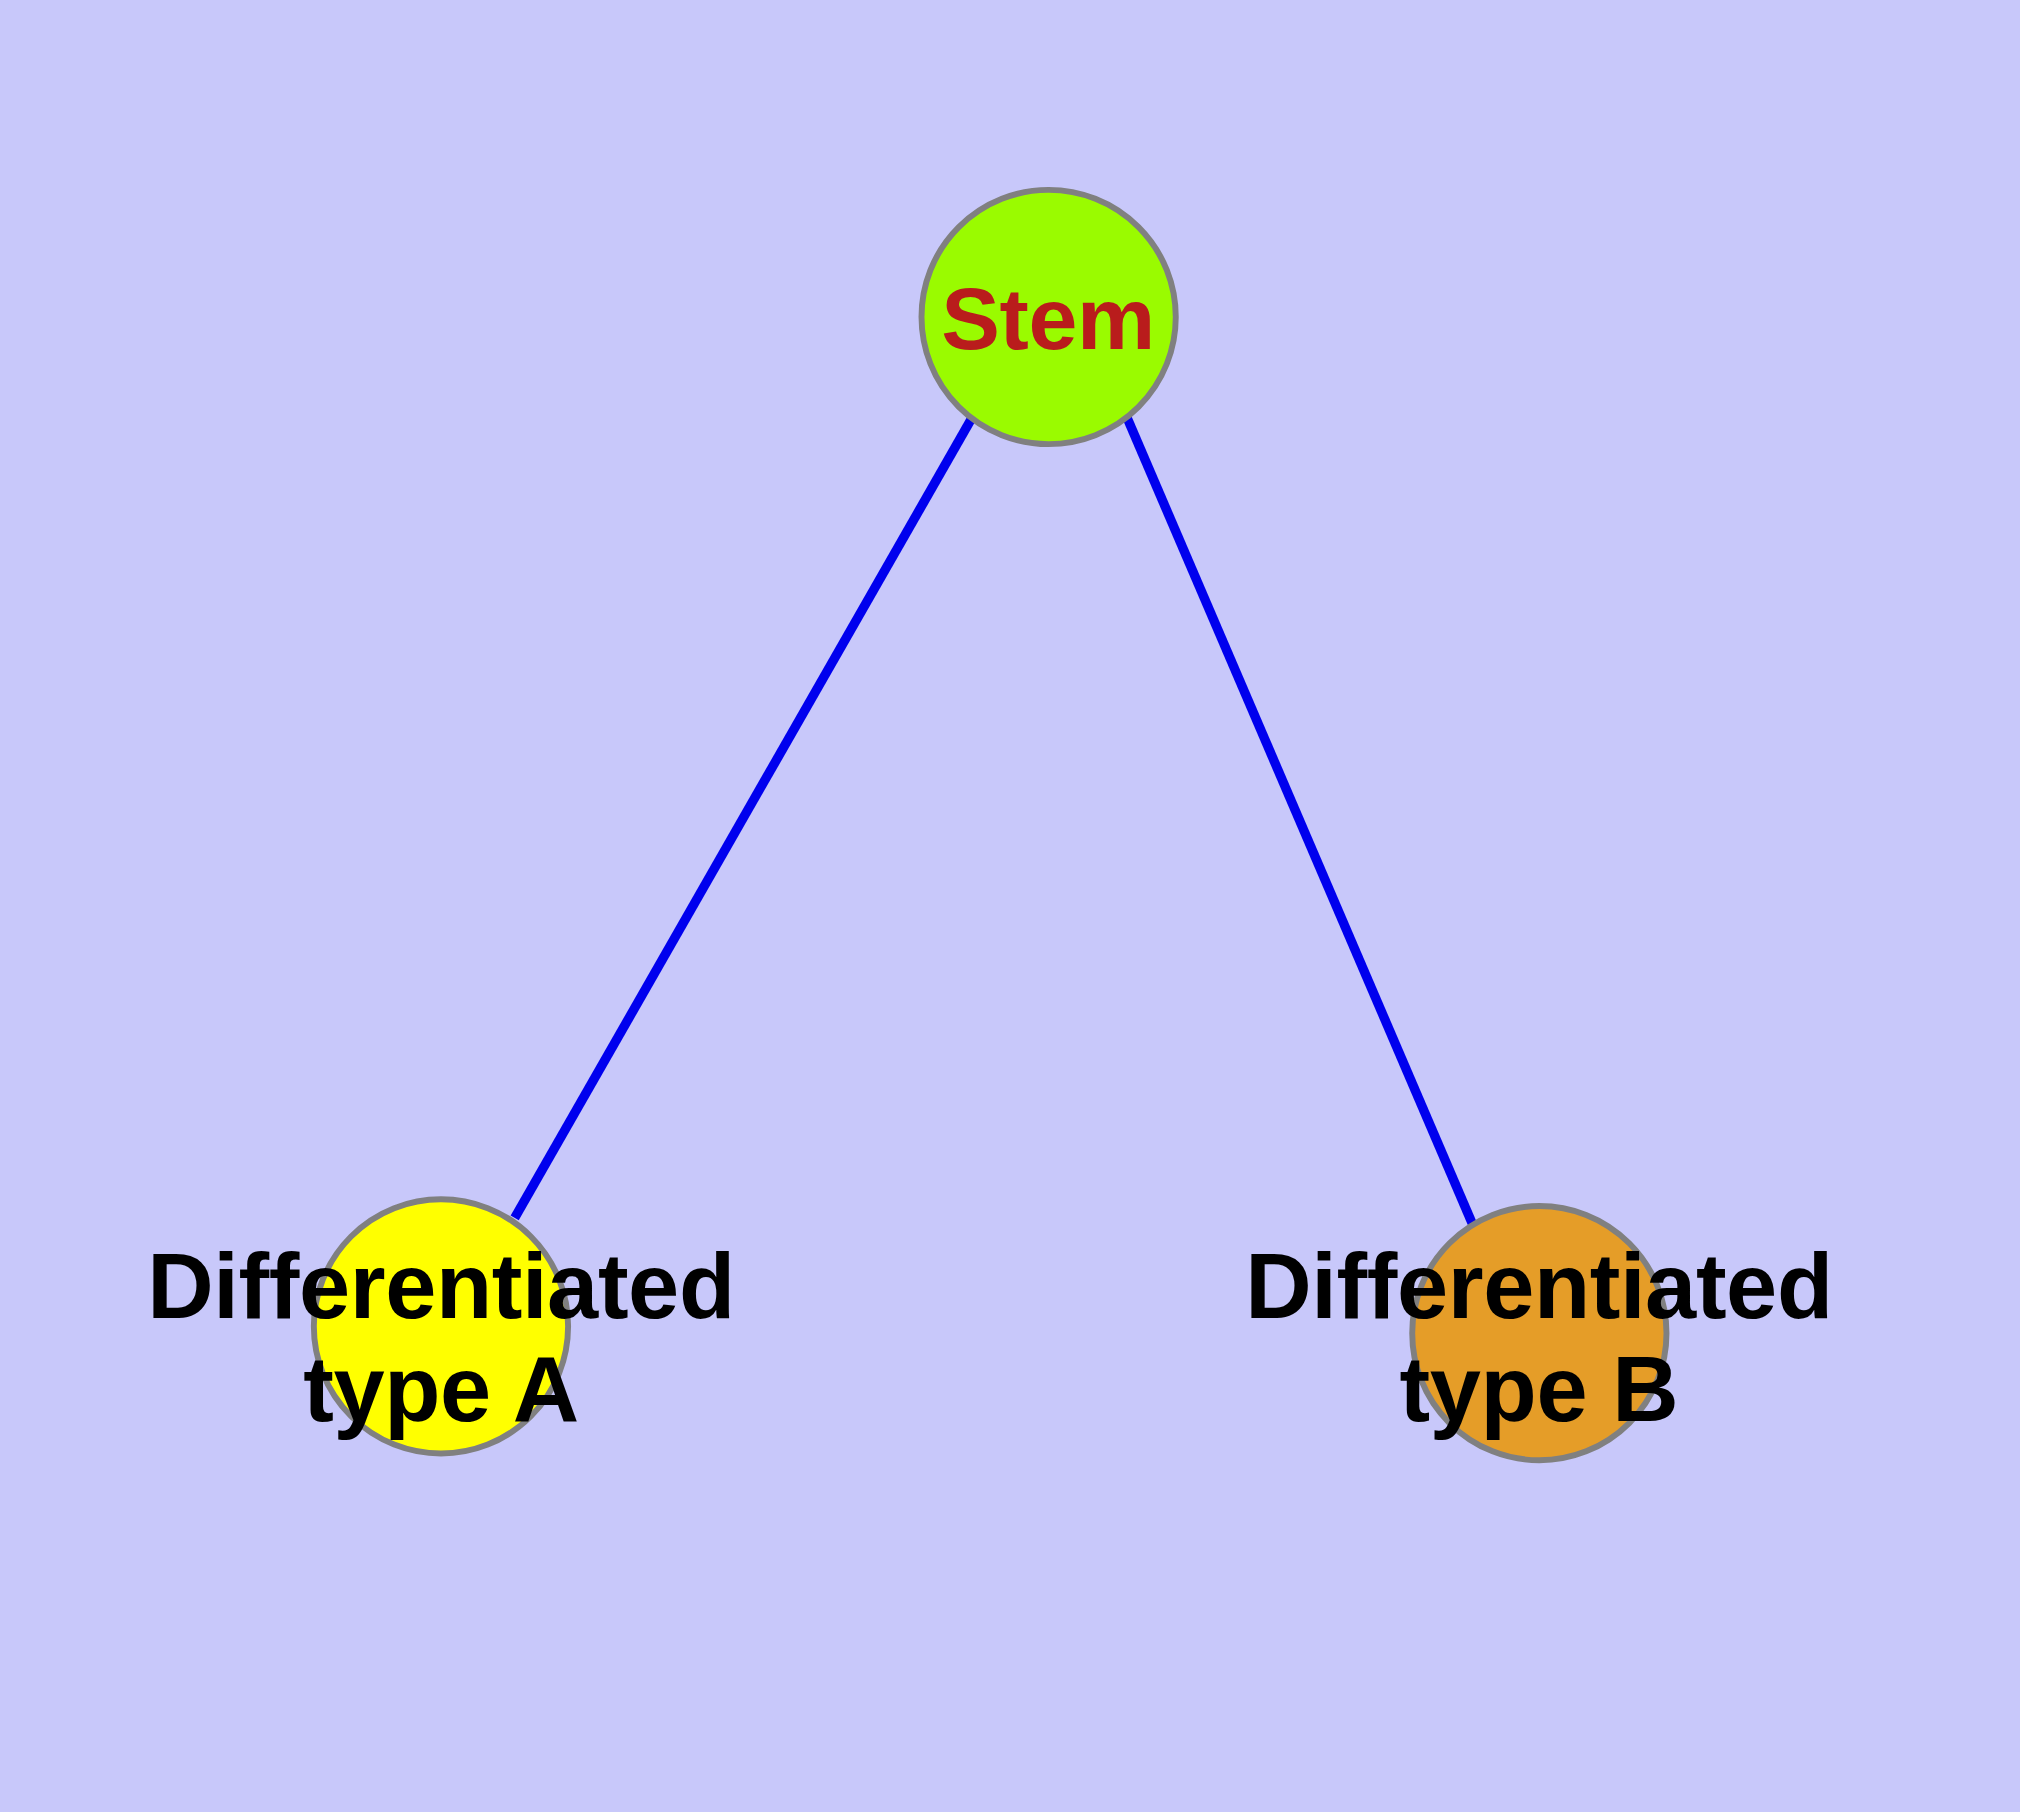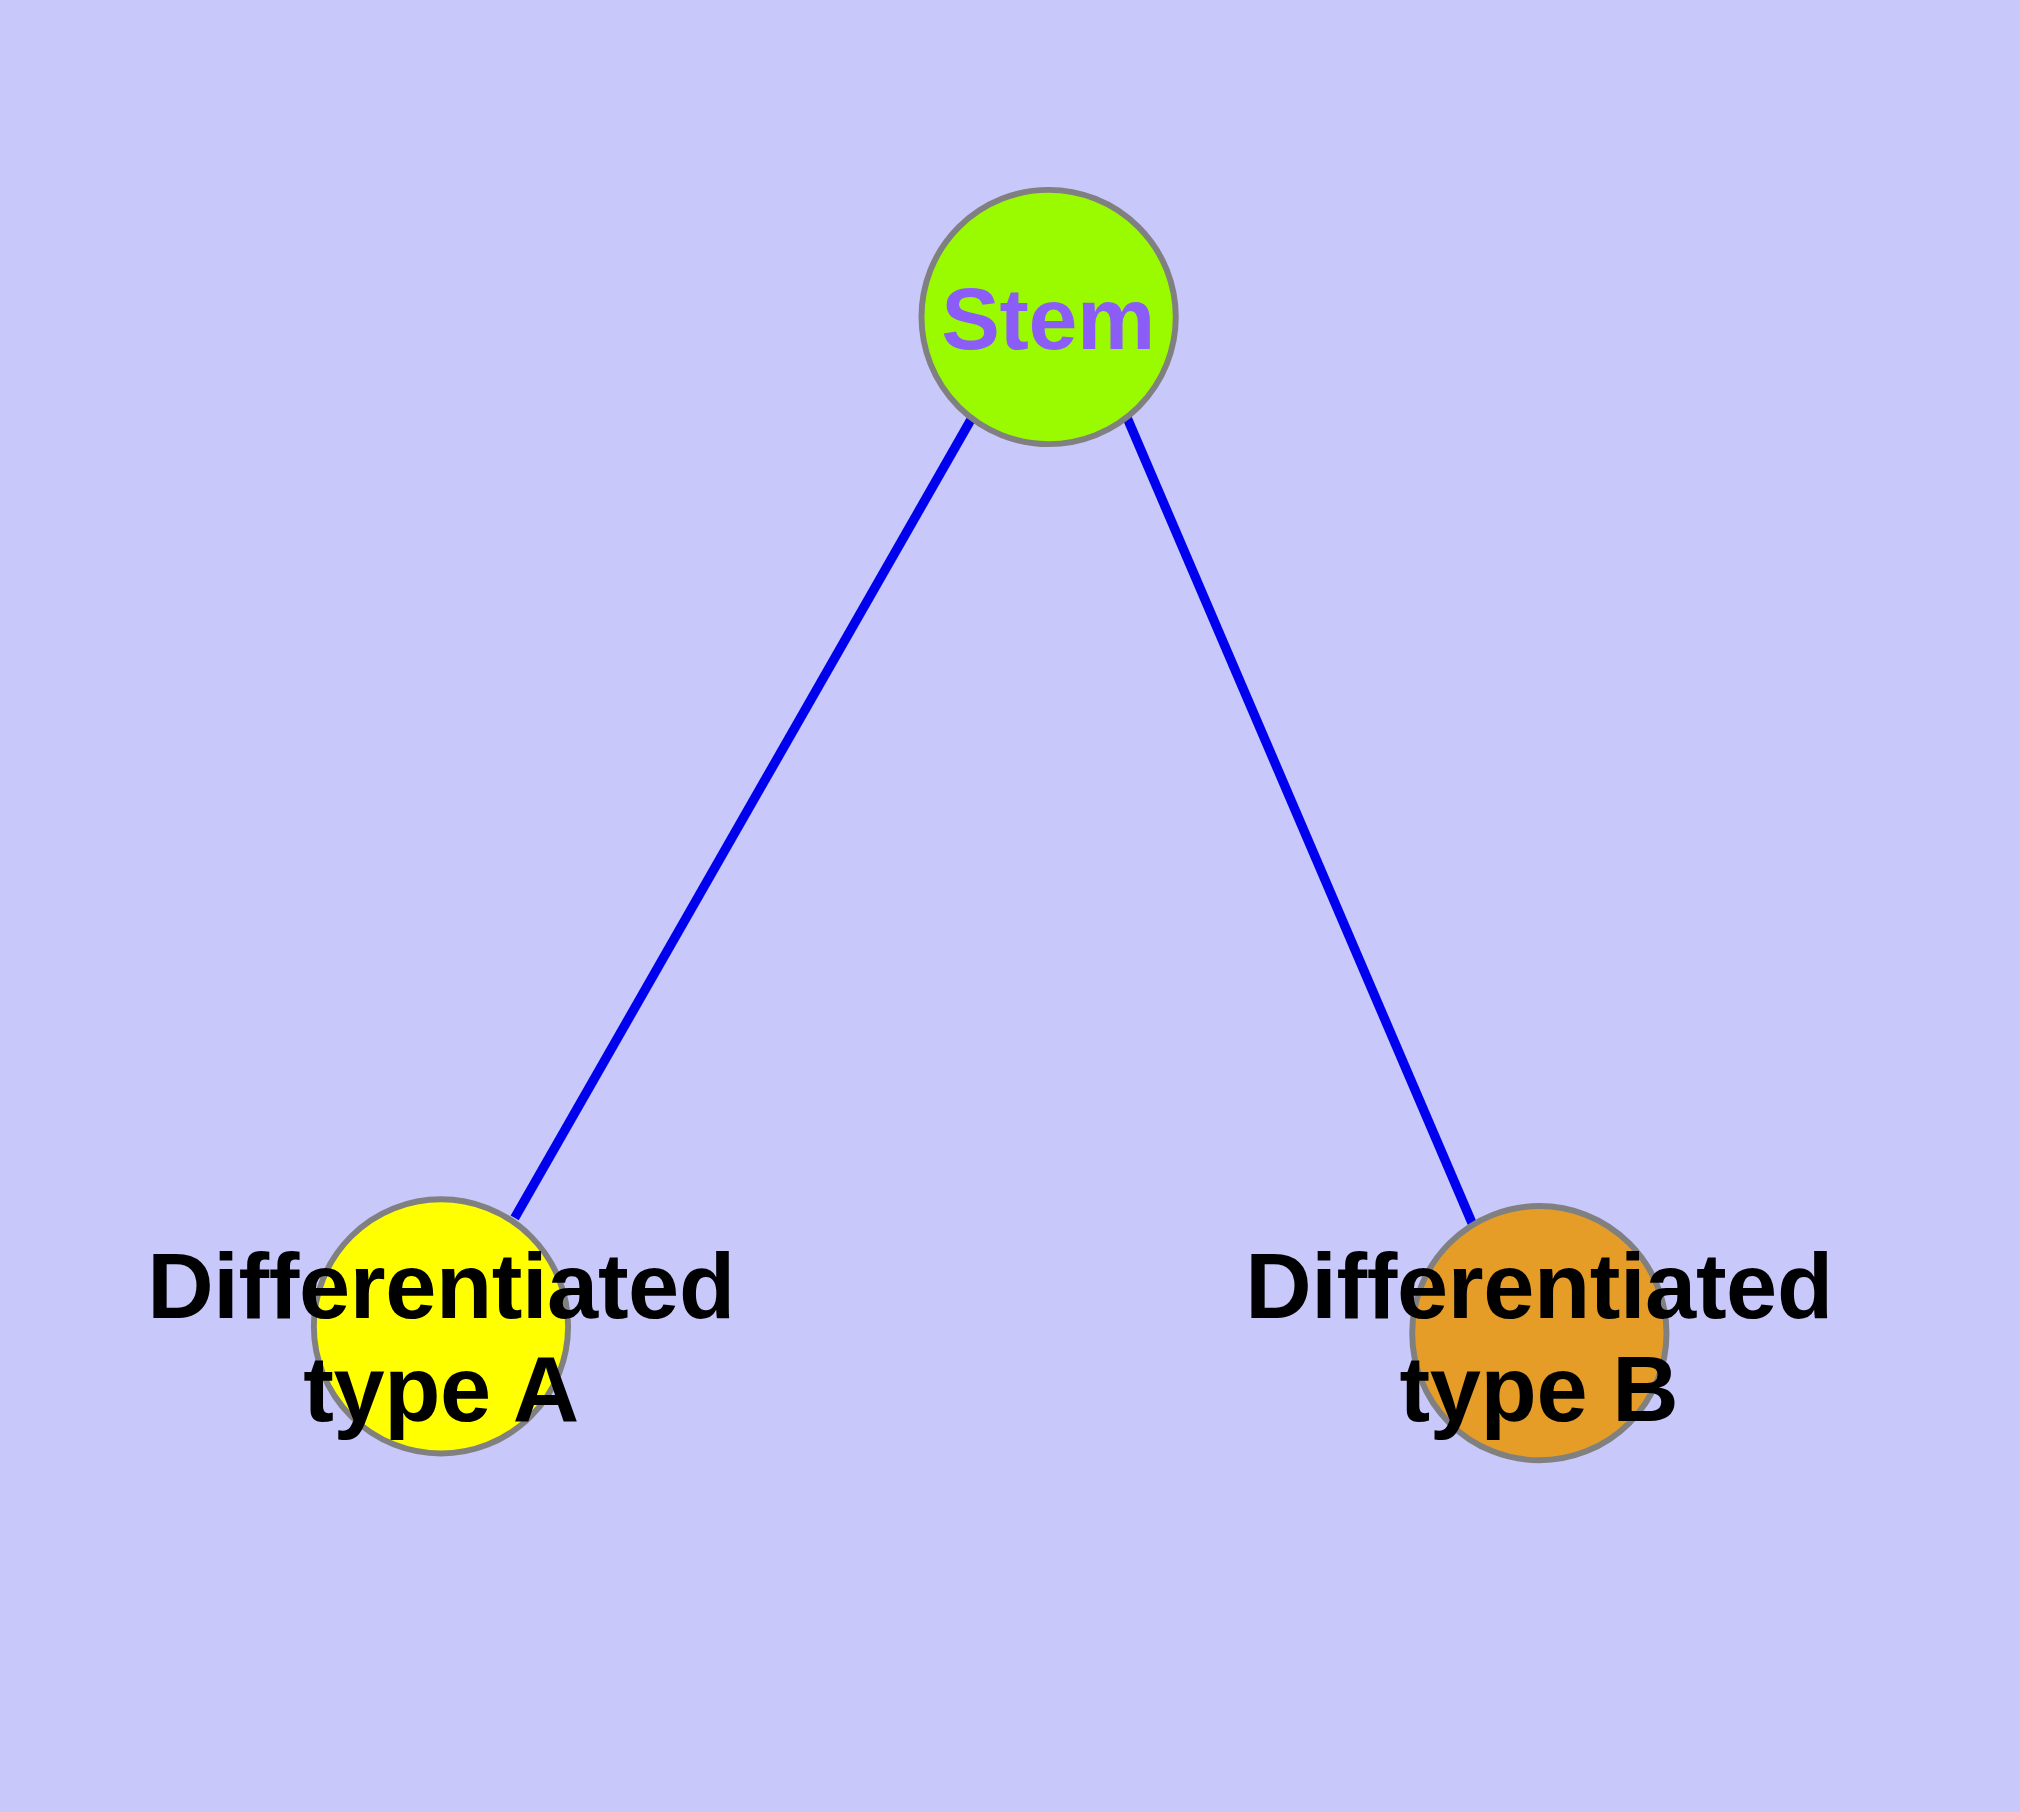--- a/index.html
+++ b/index.html
@@ -69,21 +69,21 @@
       <line x1="1330" y1="494" x2="1737" y2="1444" stroke="#0000ee" stroke-width="11" stroke-linecap="butt"></line>
     </g>
 
     <g>
       <circle cx="1237" cy="374" r="150" fill="#9afb00" stroke="#808080" stroke-width="7"></circle>
       <circle cx="520" cy="1565" r="150" fill="#ffff00" stroke="#808080" stroke-width="7"></circle>
       <circle cx="1816" cy="1573" r="150" fill="#e59d28" stroke="#808080" stroke-width="7"></circle>
     </g>
   </svg>
 
-  <div class="node-label" id="label-stem" style="font-size: 88px; color: #8b5cf6;">Stem</div>
+  <div class="node-label" id="label-stem" style="font-size: 88px; color: #b91c1c;">Stem</div>
 
   <div class="node-label" id="label-diff-a" style="font-size: 92px; color: rgb(0, 0, 0);">Differentiated
 type A</div>
 
   <div class="node-label" id="label-diff-b" style="font-size: 92px; color: rgb(0, 0, 0);">Differentiated
 type B</div>
 
 </div>
 
 

